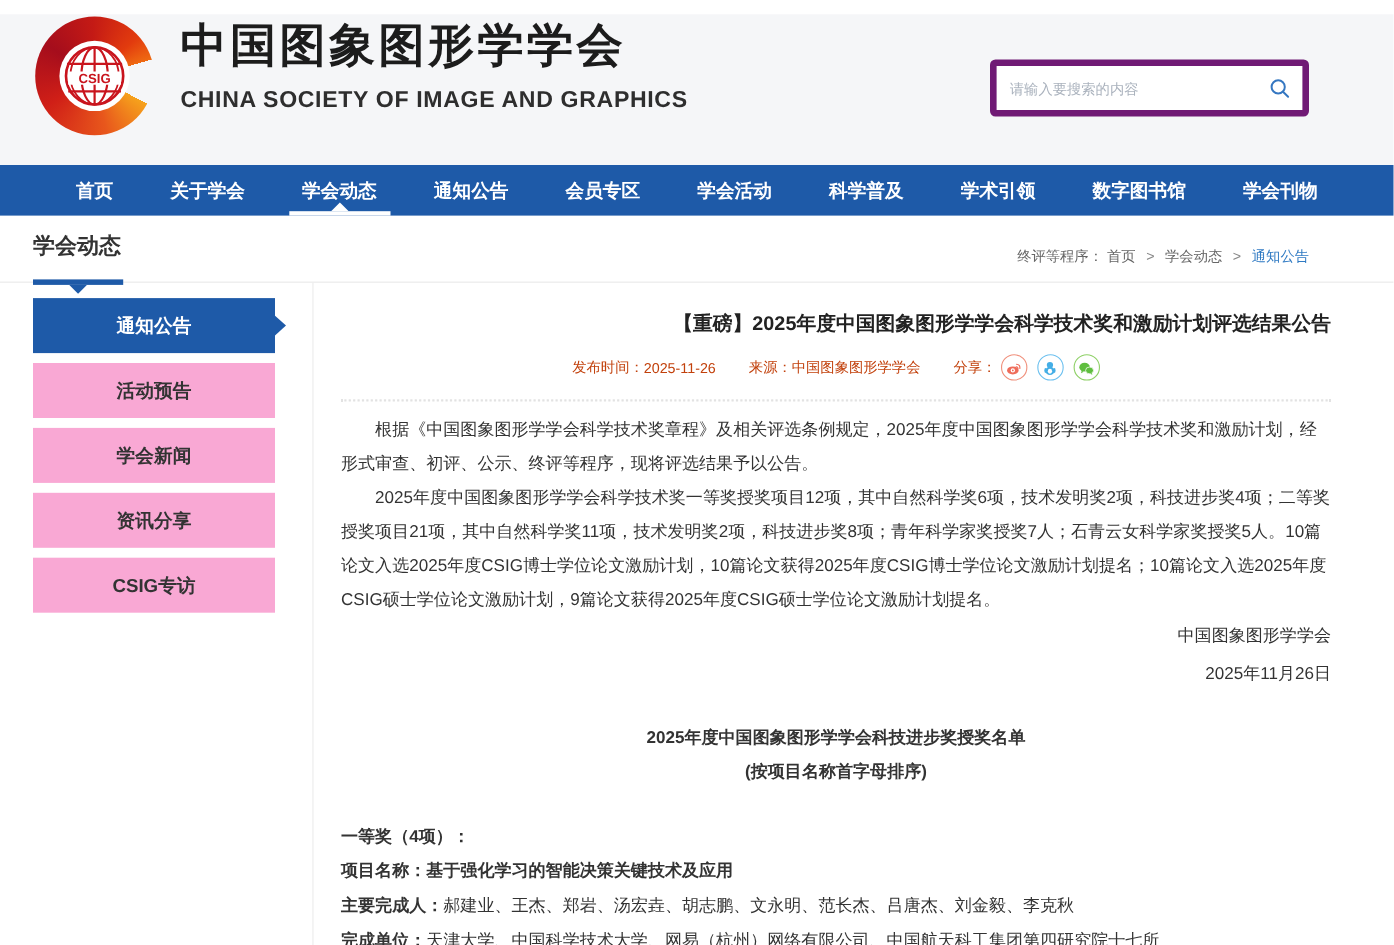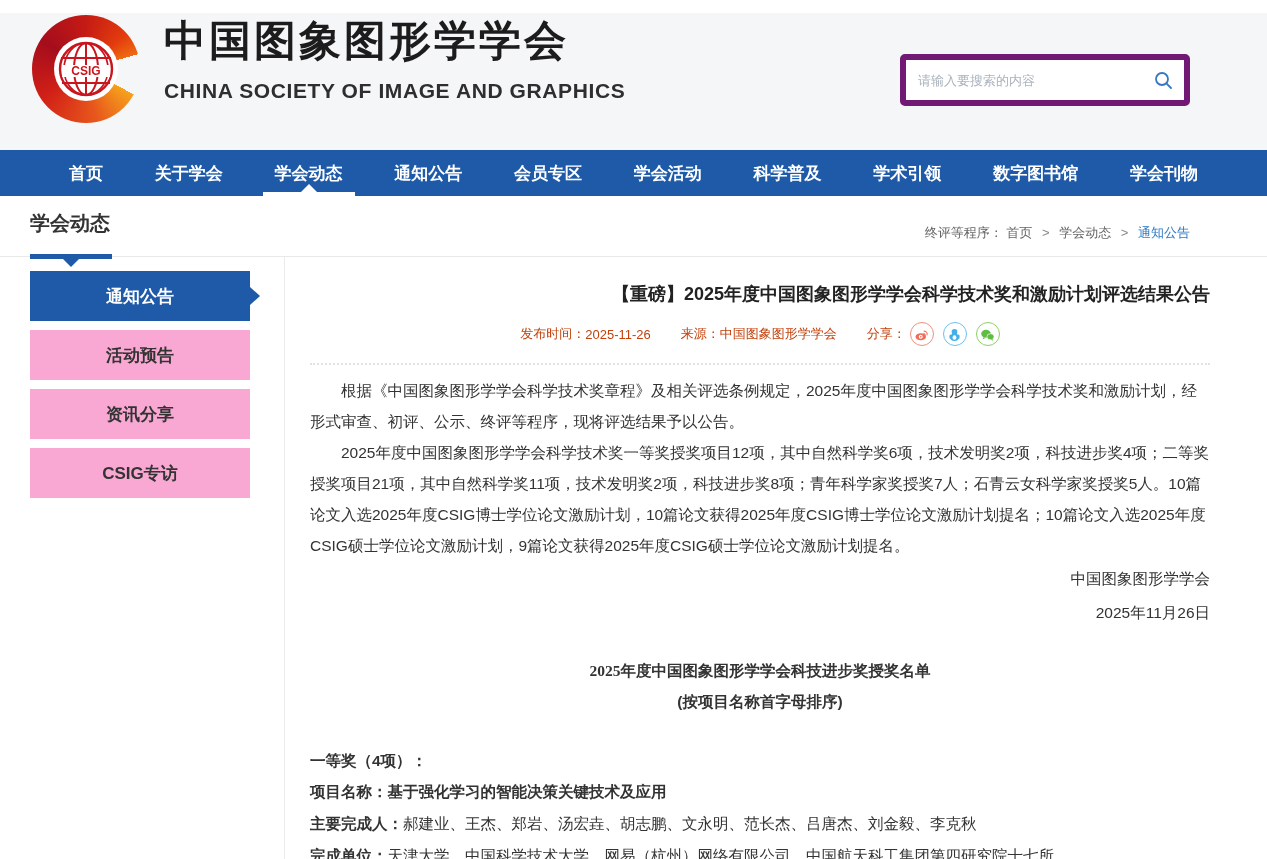--- a/index.html
+++ b/index.html
@@ -121,21 +121,21 @@
     width:24px; height:24px; border-radius:50%; cursor:pointer;
     display:flex; align-items:center; justify-content:center; background:#fff;
   }
   .share-ic.weibo  { border:1px solid #f0907c; }
   .share-ic.qq     { border:1px solid #6cc0ef; }
   .share-ic.wechat { border:1px solid #8ed066; }
   .dotted-sep { border-top:2px dotted #e2e2e2; margin-top:17px; }
   .article-body { margin-top:10px; font-size:15.5px; line-height:31px; color:#333; }
   .article-body p.indent { text-indent:2em; }
   .signoff { text-align:right; line-height:32px; margin-top:2px; }
-  .award-head { text-align:center; font-weight:bold; margin-top:26px; line-height:31px;font-family:Liberation Serif, serif; }
+  .award-head { text-align:center; font-weight:bold; margin-top:26px; line-height:31px; }
   .award-subhead { text-align:center; font-weight:bold; line-height:31px; }
   .award-grade { font-weight:bold; margin-top:28px; line-height:31px; }
   .entry-line { line-height:32px; }
   .entry-line b { font-weight:bold; }
   .entry-line.name-line { font-weight:bold; }
 </style>
 </head>
 <body>
 
 <div class="topgap"></div>
@@ -195,20 +195,21 @@
     <a>学会动态</a>
     <span class="sep">&gt;</span>
     <a class="current">通知公告</a>
   </div>
 </div>
 
 <div class="main">
   <div class="sidebar">
     <div class="side-item active">通知公告</div>
     <div class="side-item">活动预告</div>
+    <div class="side-item">学会新闻</div>
     <div class="side-item">资讯分享</div>
     <div class="side-item">CSIG专访</div>
   </div>
 
   <div class="content">
     <div class="article-title">【重磅】2025年度中国图象图形学学会科学技术奖和激励计划评选结果公告</div>
 
     <div class="article-meta">
       <span class="meta-group">
         <span>发布时间：</span>

